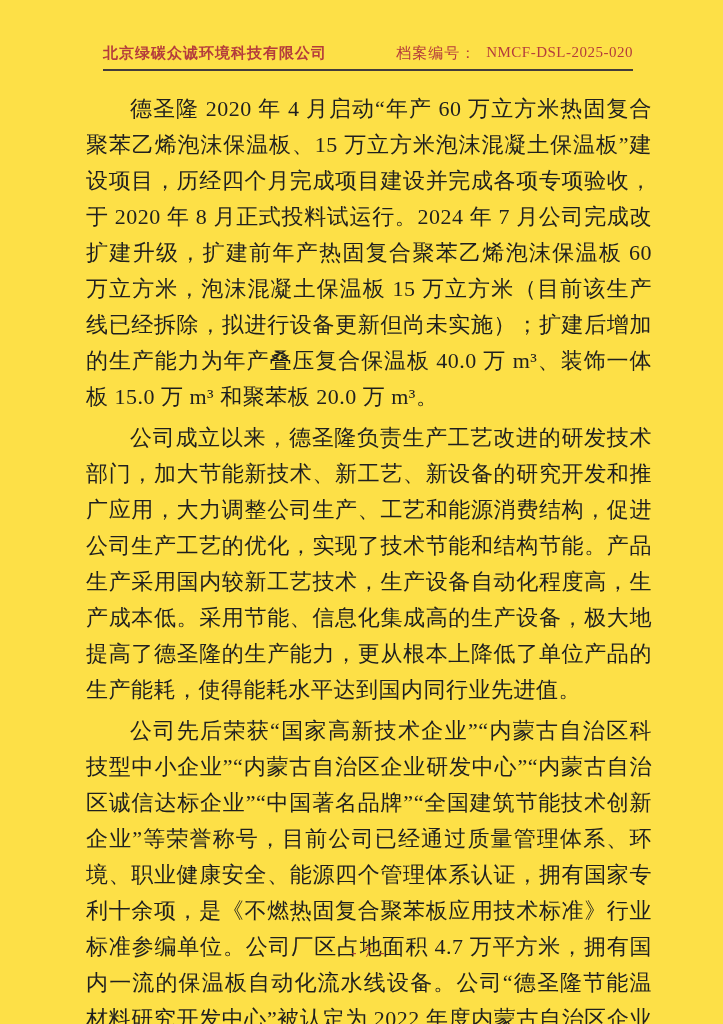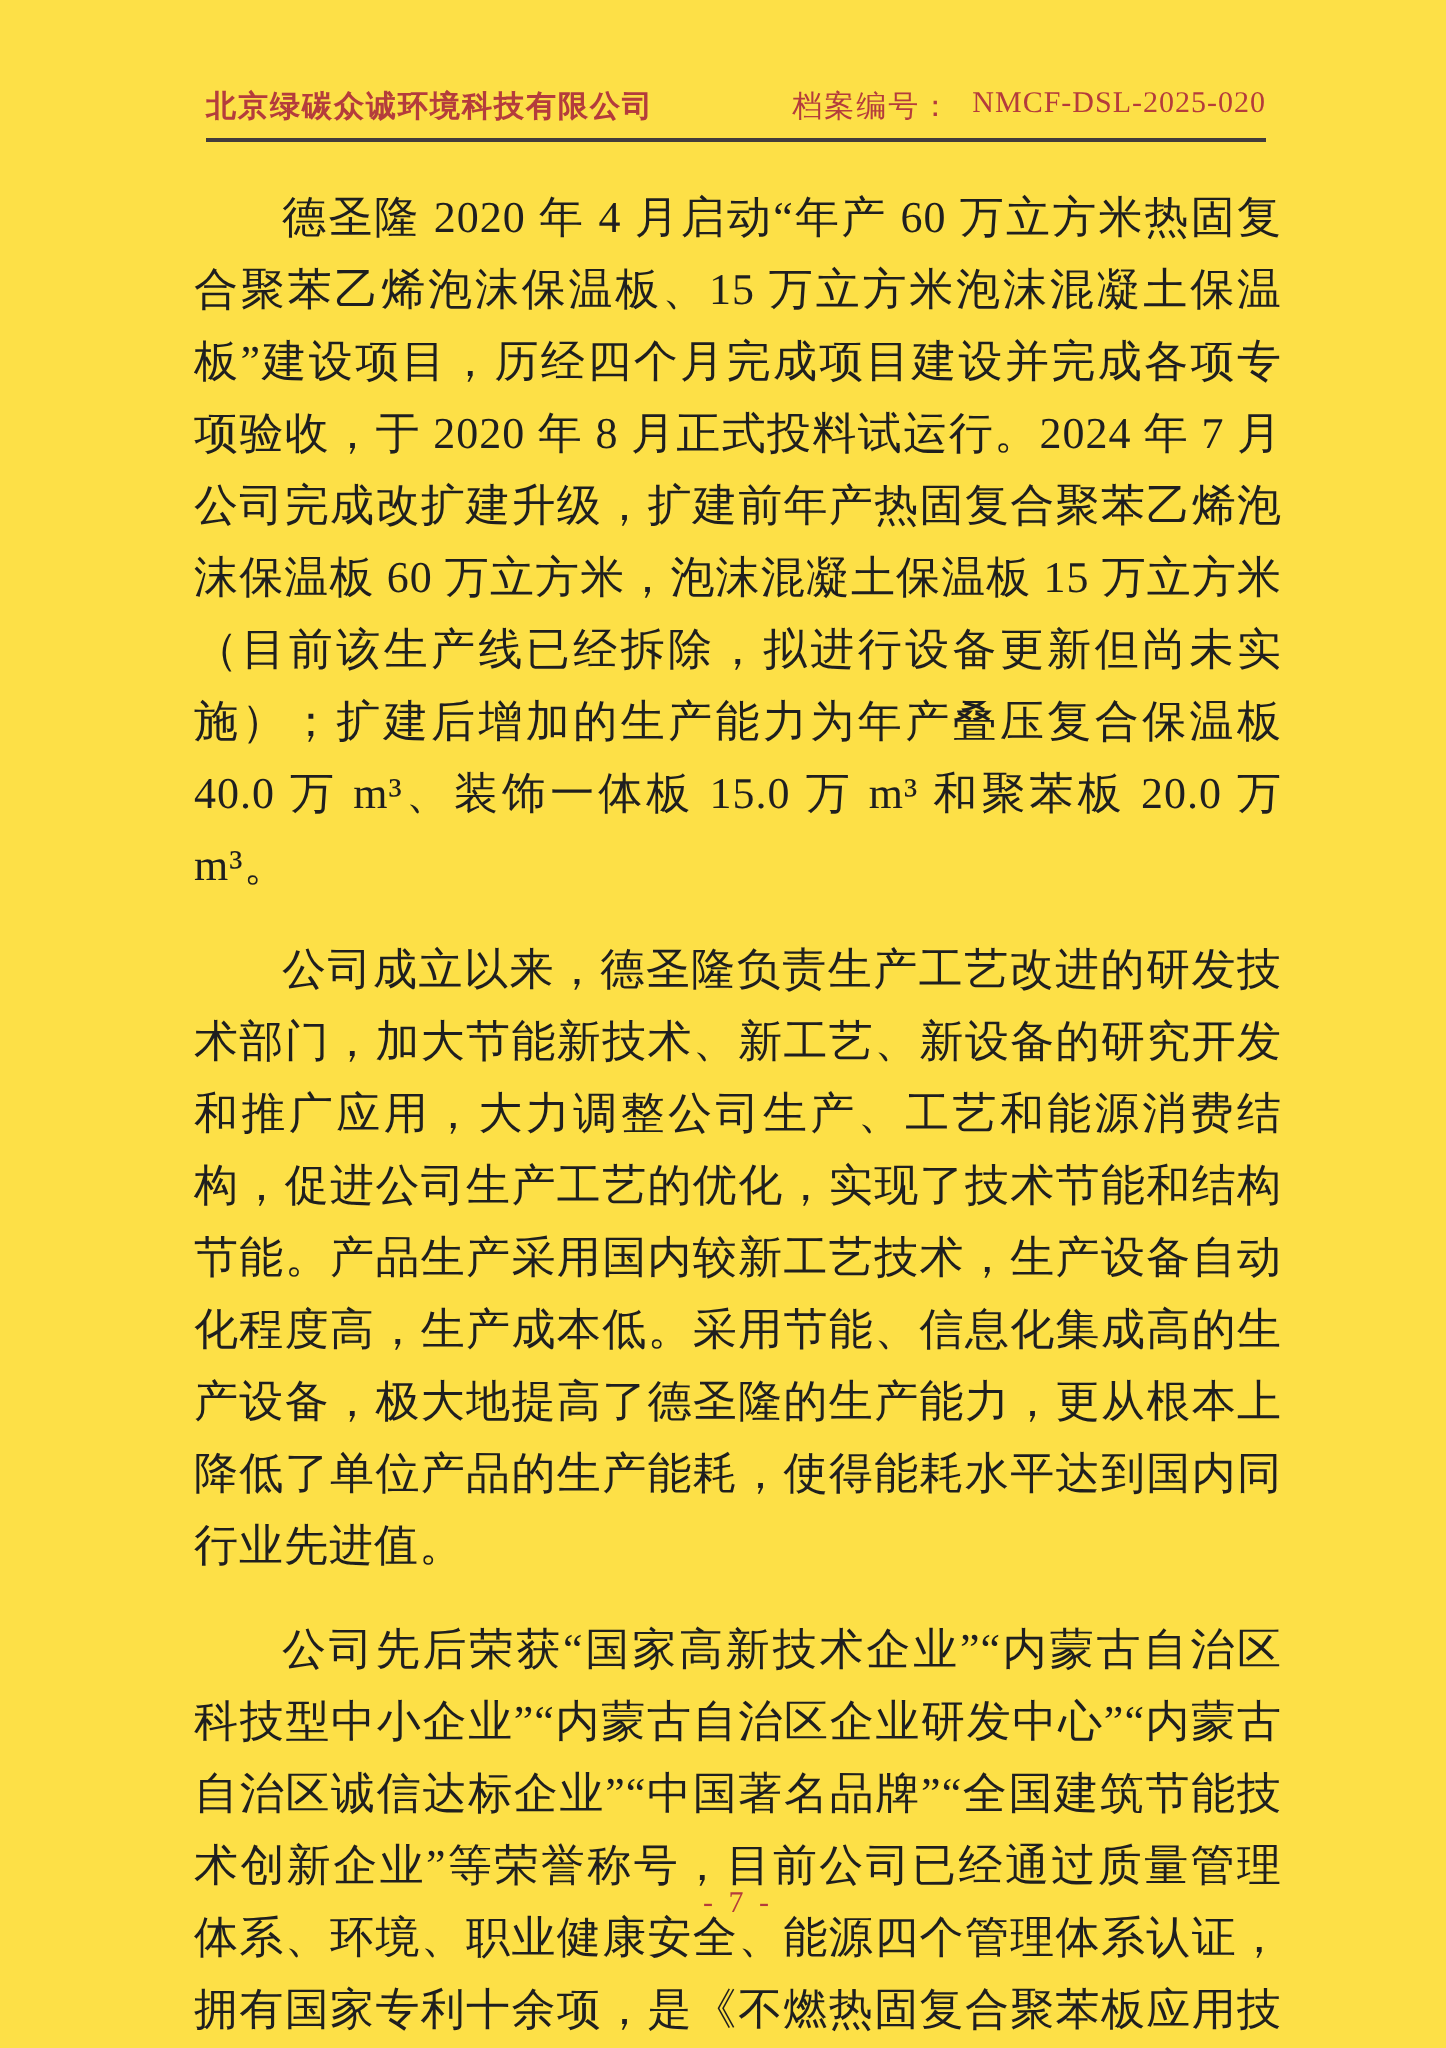--- a/index.html
+++ b/index.html
@@ -45,21 +45,21 @@
     letter-spacing: 0.5px;
   }
   .doc-body {
     margin-top: 20px;
     font-size: 22px;
     line-height: 36px;
     text-align: justify;
     letter-spacing: 0.5px;
   }
   .doc-body p {
-    margin: 16px;
+    margin: 5px;
     text-indent: 2em;
   }
   .doc-footer {
     position: absolute;
     left: 81px;
     right: 66px;
     top: 944px;
     text-align: center;
     font-size: 15px;
     color: #b43c3c;

